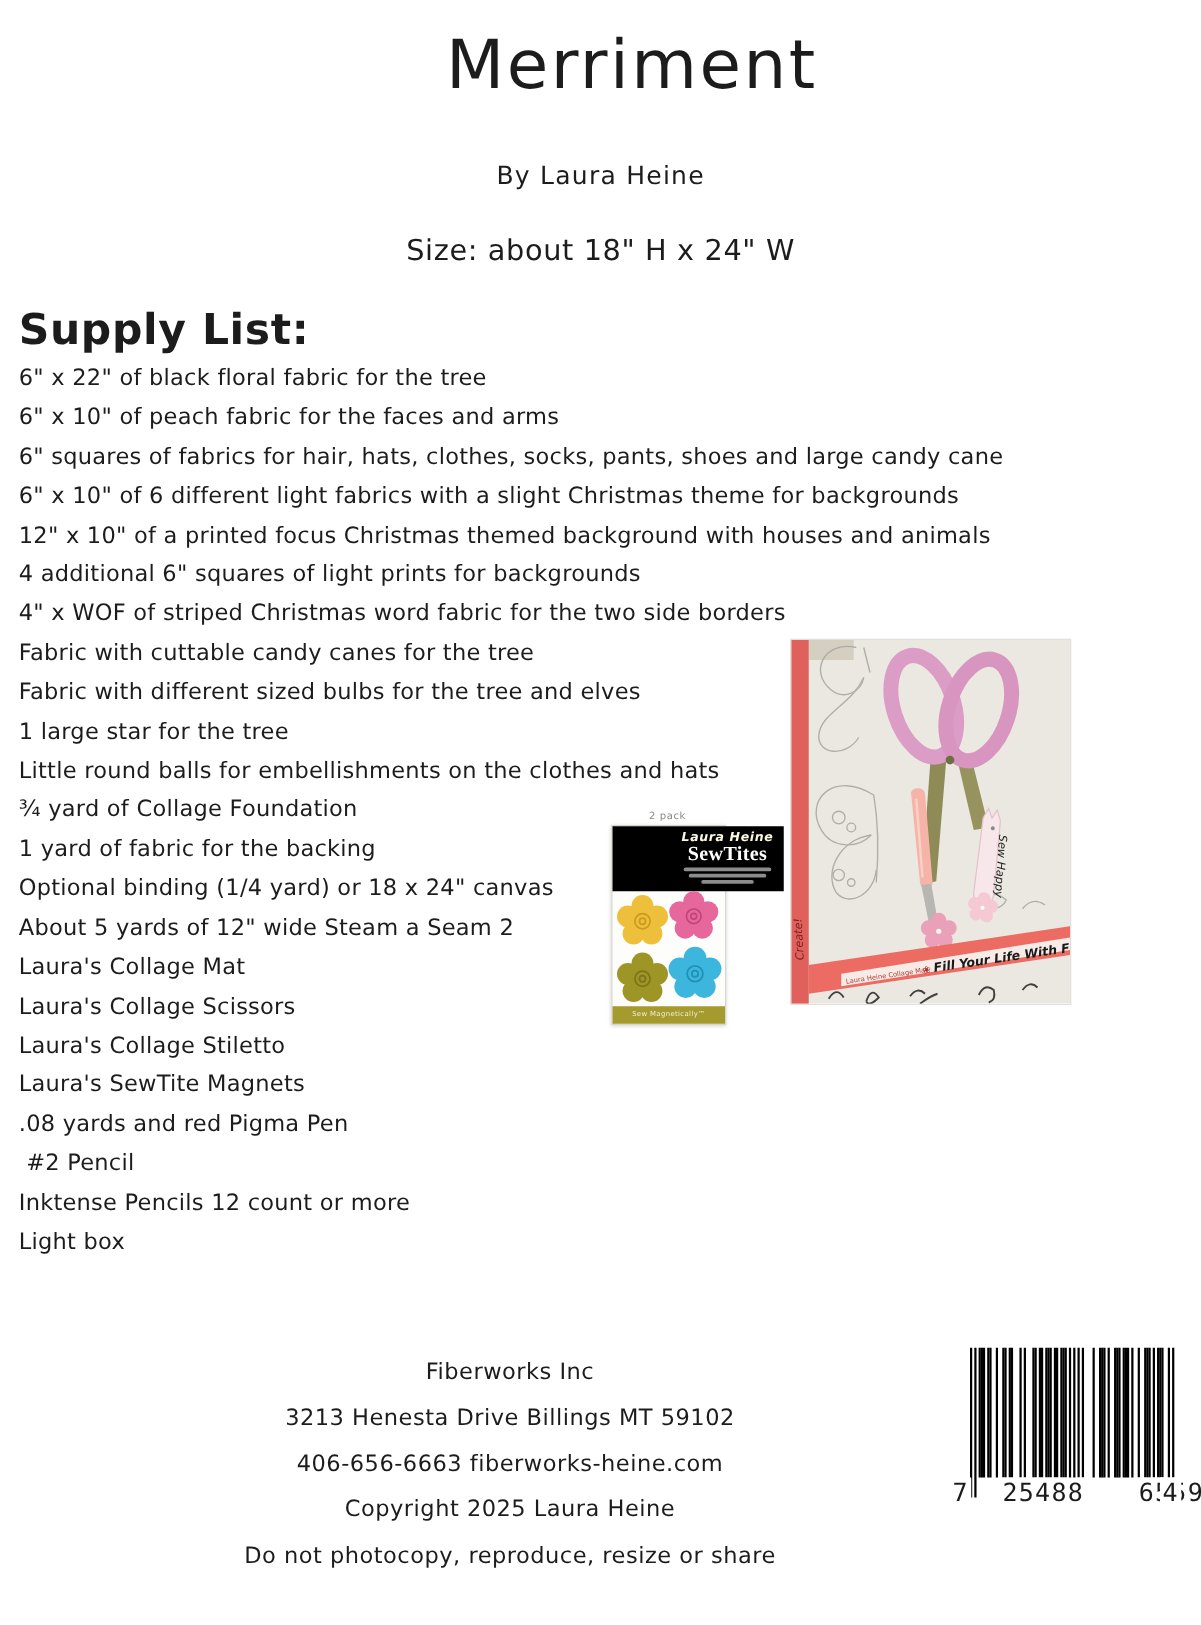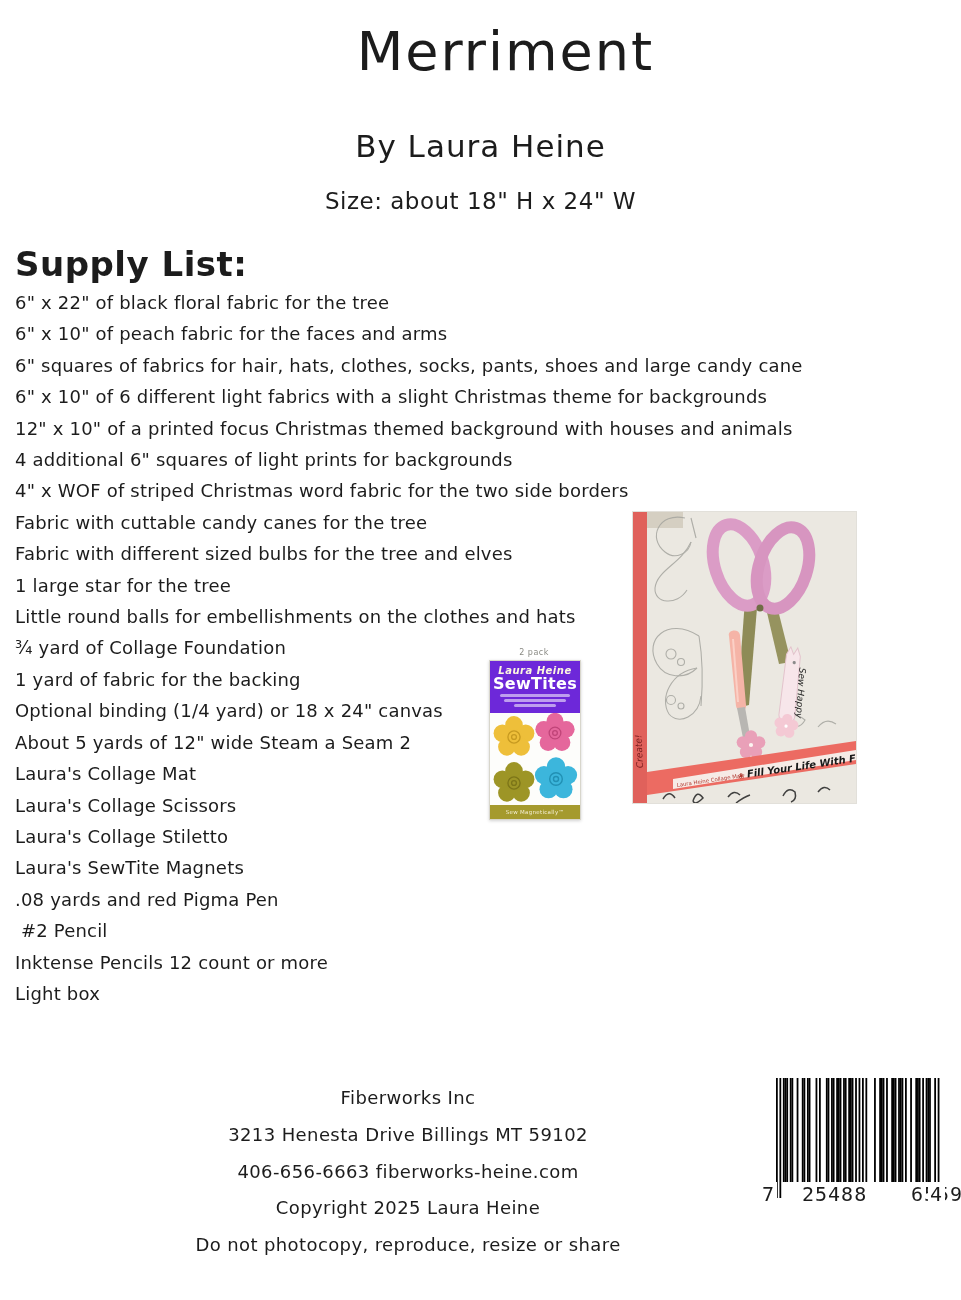--- a/index.html
+++ b/index.html
@@ -3,38 +3,38 @@
 <meta charset="utf-8">
 <style>
   html,body{margin:0;padding:0;background:#fff;}
   .page{position:relative;width:961px;height:1300px;background:#ffffff;overflow:hidden;
         font-family:"DejaVu Sans",sans-serif;color:#1c1c1c;}
 
   
   .title{position:absolute;left:0;top:20px;width:961px;text-align:center;
          font-size:54px;font-weight:500;letter-spacing:2px;padding-left:25px;}
   .byline{position:absolute;left:0;top:128px;width:961px;text-align:center;
-          font-size:31px;letter-spacing:1px;}
+          font-size:20px;letter-spacing:1px;}
   .size-line{position:absolute;left:0;top:188px;width:961px;text-align:center;
              font-size:23px;letter-spacing:.5px;}
 
   
   .supply-heading{position:absolute;left:15px;top:244px;font-size:34px;font-weight:600;letter-spacing:.5px;}
   .supply-list{position:absolute;left:15px;top:287px;width:830px;}
   .supply-item{white-space:pre;font-size:18px;line-height:31.4px;letter-spacing:.2px;}
 
   
   .sewtites{position:absolute;left:487px;top:648px;width:94px;height:172px;}
   .pack-label{font-size:8px;color:#8a8a84;text-align:center;height:11px;letter-spacing:.5px;}
   .st-card{position:absolute;left:2px;top:12px;width:90px;height:158px;background:#fdfdfb;
            border:1px solid #d8d6cc;box-shadow:0 1px 3px rgba(0,0,0,.18);}
-  .st-band-top{position:absolute;left:0;top:0;width:100%;height:52px;background:#6d28d9;
-               text-align:center;color:#fff;}
+  .st-band-top{position:absolute;left:0;top:0;width:100%;height:52px;background:#000000;
+               text-align:center;color:#fff;padding-left:47px;}
   .st-script{font-size:10px;font-style:italic;font-weight:600;color:#fcf8df;padding-top:4px;letter-spacing:.5px;}
-  .st-brand{font-size:16px;font-weight:700;letter-spacing:.3px;line-height:16px;}
+  .st-brand{font-size:16px;font-weight:700;letter-spacing:.3px;line-height:16px;font-family:Liberation Serif, serif;}
   .st-tiny{height:3px;background:rgba(255,255,255,.55);margin:2px auto 0 auto;border-radius:2px;}
   .st-flowers{position:absolute;left:0;top:52px;}
   .st-band-bottom{position:absolute;left:0;bottom:0;width:100%;height:14px;background:#a59a2e;
                   color:#f4efd2;font-size:5.5px;text-align:center;line-height:14px;letter-spacing:.3px;}
 
   
   .photo{position:absolute;left:633px;top:512px;width:223px;height:291px;box-shadow:0 0 0 1px #e2e0da;}
 
   
   .footer{position:absolute;left:128px;top:1080px;width:560px;text-align:center;}

